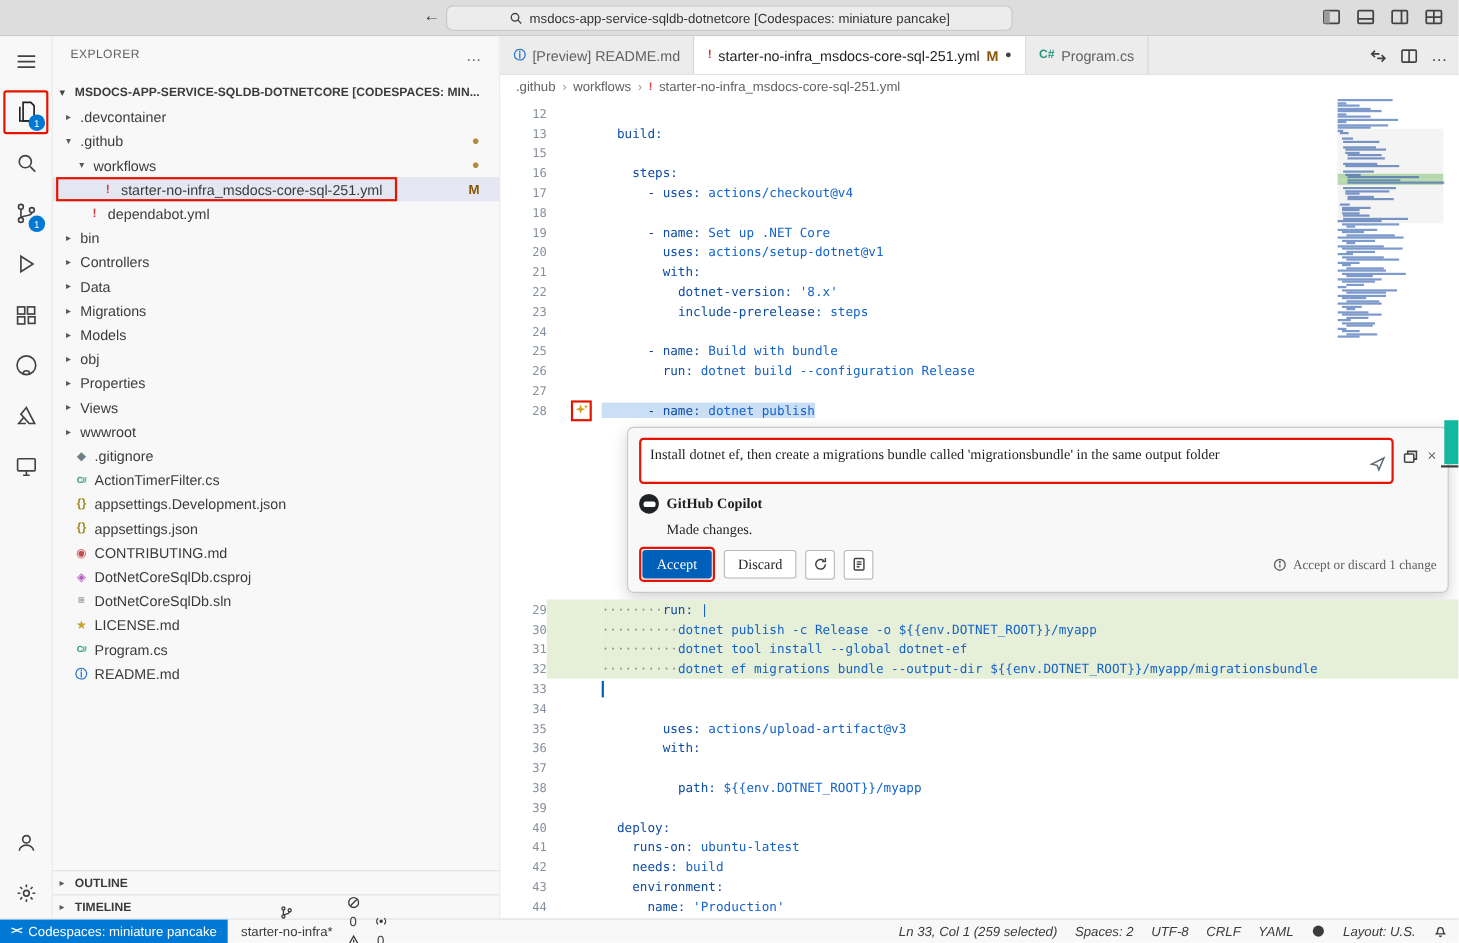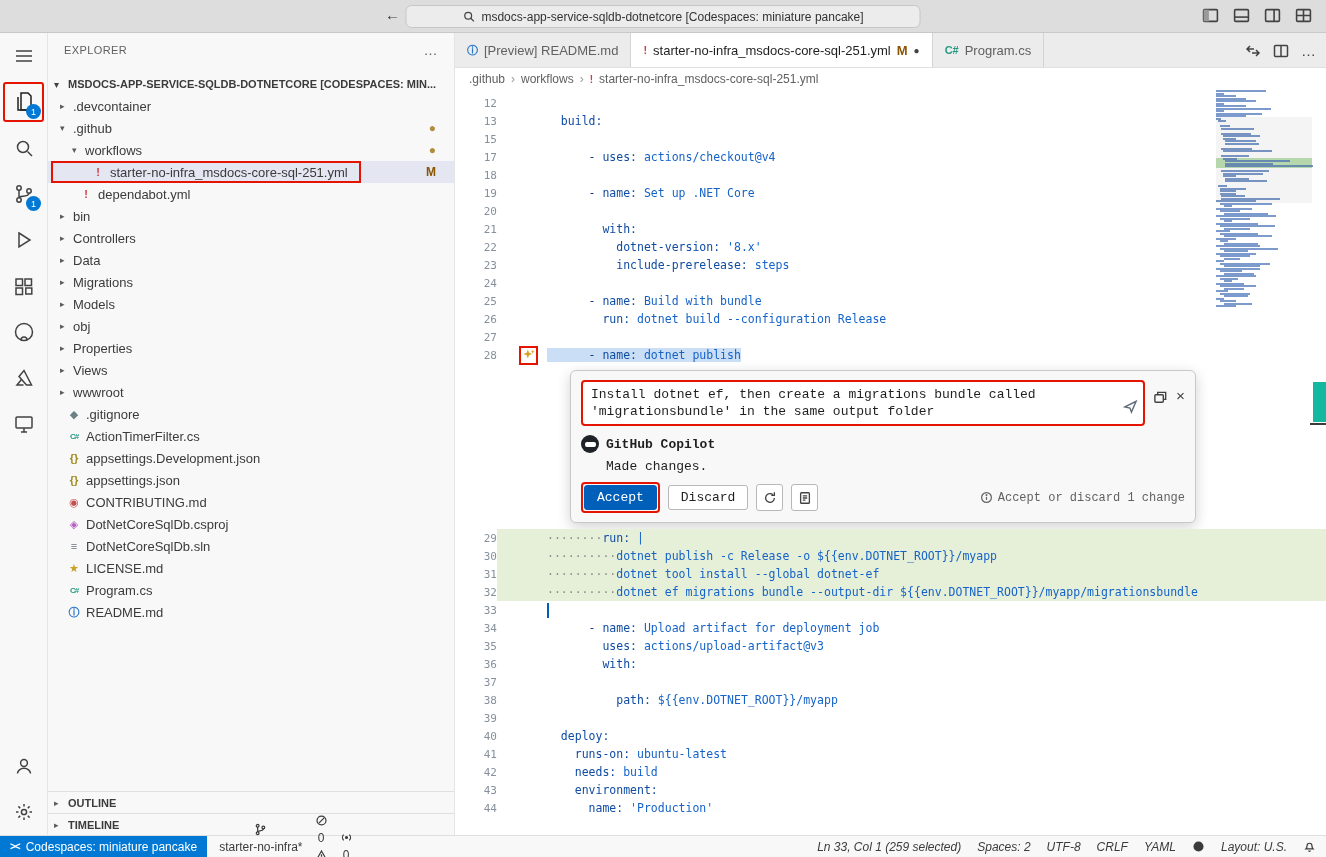--- a/index.html
+++ b/index.html
@@ -62,21 +62,21 @@
   .glyph { width:50px; flex:none; display:flex; align-items:center; padding-left:22px; height:18px; }
   .codex { white-space:pre; flex:1; height:18px; line-height:18px; }
   .crow.add .glyph, .crow.add .codex { background:var(--addbg); }
   .sg-k { color:#0f4ca3; } .sg-v { color:#1563c8;margin-top:28px; } .sg-pl { color:#123a80; } .sg-ws { color:#8c8c8c; }
   .hl { background:var(--selbg); }
   .caret { display:inline-block; width:2px; height:15px; background:#005fb8; vertical-align:middle; }
   .ann-sq { width:19px; height:19px; border:2px solid var(--ann); display:flex; align-items:center; justify-content:center; }
   .ann-sq svg { width:14px; height:14px; stroke:none; }
 
   
-  .inline-chat { width:626px; margin:6px 0 6px 115px; background:#f8f8f8; border:1px solid #c8c8c8; border-radius:6px; box-shadow:0 4px 14px rgba(0,0,0,.18); padding:9px 10px; font-family:Liberation Mono, monospace; font-size:13px; }
+  .inline-chat { width:747px; margin:6px 0 6px 115px; background:#f8f8f8; border:1px solid #c8c8c8; border-radius:6px; box-shadow:0 4px 14px rgba(0,0,0,.18); padding:9px 10px; font-family:Liberation Serif, serif; font-size:13px; }
   .ic-row1 { display:flex; align-items:flex-start; gap:8px; }
   .ic-input { flex:1; border:2px solid var(--ann); border-radius:4px; background:#fff; padding:4px 26px 4px 8px; position:relative; min-height:42px; color:#1f1f1f; line-height:17px; }
   .ic-input .send { position:absolute; right:5px; bottom:5px; }
   .ic-input .send svg { width:15px; height:15px; stroke:#5f6a79; }
   .ic-icon svg { width:15px; height:15px; }
   .ic-close { font-size:15px; color:#424242; line-height:15px; margin-top:10px; }
   .ic-icon { margin-top:10px; }
   .ic-provider { display:flex; align-items:center; gap:7px; margin-top:9px; font-weight:bold; color:#1f1f1f; }
   .copilot-avatar { width:18px; height:18px; border-radius:50%; background:#1f2328; display:inline-flex; align-items:center; justify-content:center; }
   .copilot-avatar .goggles { width:11px; height:5px; background:#fff; border-radius:2px; }
@@ -397,37 +397,43 @@
           <span class="ln">13</span>
           <span class="glyph"></span>
           <span class="codex"><span class="sg-pl">  </span><span class="sg-k">build:</span></span>
         </div>
         <div class="crow">
           <span class="ln">15</span>
           <span class="glyph"></span>
           <span class="codex"></span>
         </div>
         <div class="crow">
+          <span class="ln">16</span>
+          <span class="glyph"></span>
+          <span class="codex"><span class="sg-pl">    </span><span class="sg-k">steps:</span></span>
+        </div>
+        <div class="crow">
           <span class="ln">17</span>
           <span class="glyph"></span>
           <span class="codex"><span class="sg-pl">      - </span><span class="sg-k">uses:</span><span class="sg-v"> actions/checkout@v4</span></span>
         </div>
         <div class="crow">
           <span class="ln">18</span>
           <span class="glyph"></span>
           <span class="codex"></span>
         </div>
         <div class="crow">
           <span class="ln">19</span>
           <span class="glyph"></span>
           <span class="codex"><span class="sg-pl">      - </span><span class="sg-k">name:</span><span class="sg-v"> Set up .NET Core</span></span>
         </div>
         <div class="crow">
           <span class="ln">20</span>
           <span class="glyph"></span>
+          <span class="codex"><span class="sg-pl">        </span><span class="sg-k">uses:</span><span class="sg-v"> actions/setup-dotnet@v1</span></span>
         </div>
         <div class="crow">
           <span class="ln">21</span>
           <span class="glyph"></span>
           <span class="codex"><span class="sg-pl">        </span><span class="sg-k">with:</span></span>
         </div>
         <div class="crow">
           <span class="ln">22</span>
           <span class="glyph"></span>
           <span class="codex"><span class="sg-pl">          </span><span class="sg-k">dotnet-version:</span><span class="sg-v"> '8.x'</span></span>
@@ -546,21 +552,20 @@
           <span class="codex"><span class="sg-ws">··········</span><span class="sg-v">dotnet ef migrations bundle --output-dir ${{env.DOTNET_ROOT}}/myapp/migrationsbundle</span></span>
         </div>
         <div class="crow">
           <span class="ln">33</span>
           <span class="glyph"></span>
           <span class="codex"><span class="caret"></span></span>
         </div>
         <div class="crow">
           <span class="ln">34</span>
           <span class="glyph"></span>
-          <span class="codex"><span class="sg-pl">      - </span><span class="sg-k">name:</span><span class="sg-v"> Upload artifact for deployment job</span></span>
         </div>
         <div class="crow">
           <span class="ln">35</span>
           <span class="glyph"></span>
           <span class="codex"><span class="sg-pl">        </span><span class="sg-k">uses:</span><span class="sg-v"> actions/upload-artifact@v3</span></span>
         </div>
         <div class="crow">
           <span class="ln">36</span>
           <span class="glyph"></span>
           <span class="codex"><span class="sg-pl">        </span><span class="sg-k">with:</span></span>

